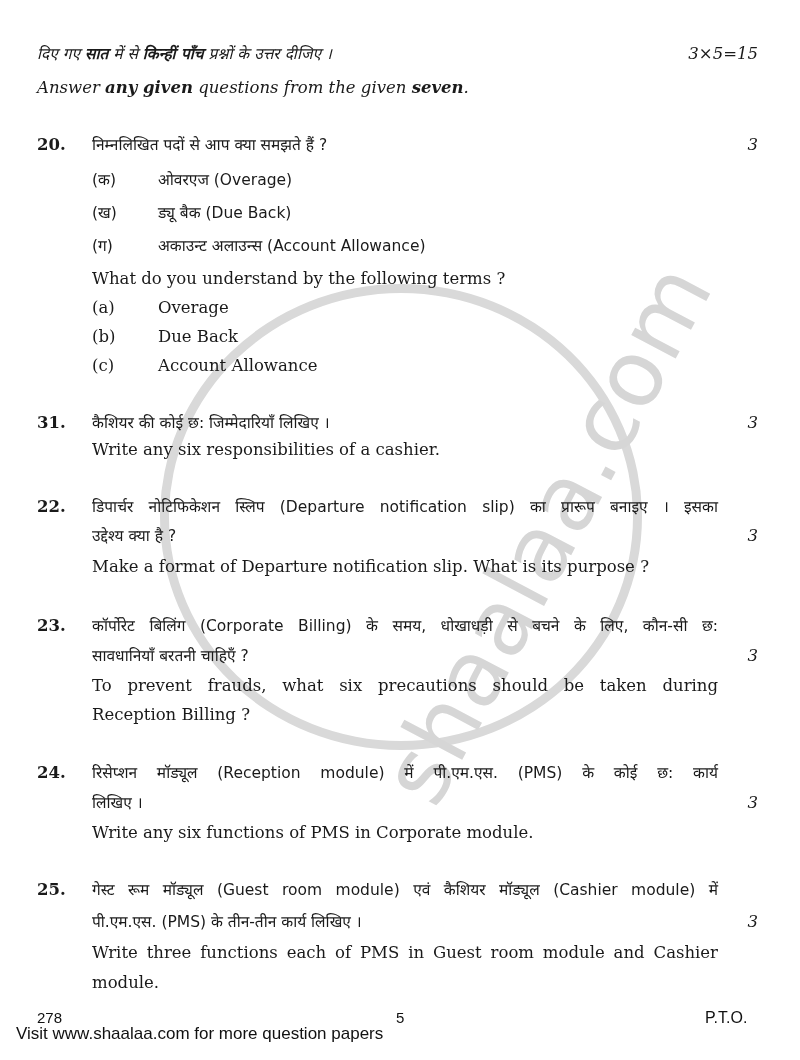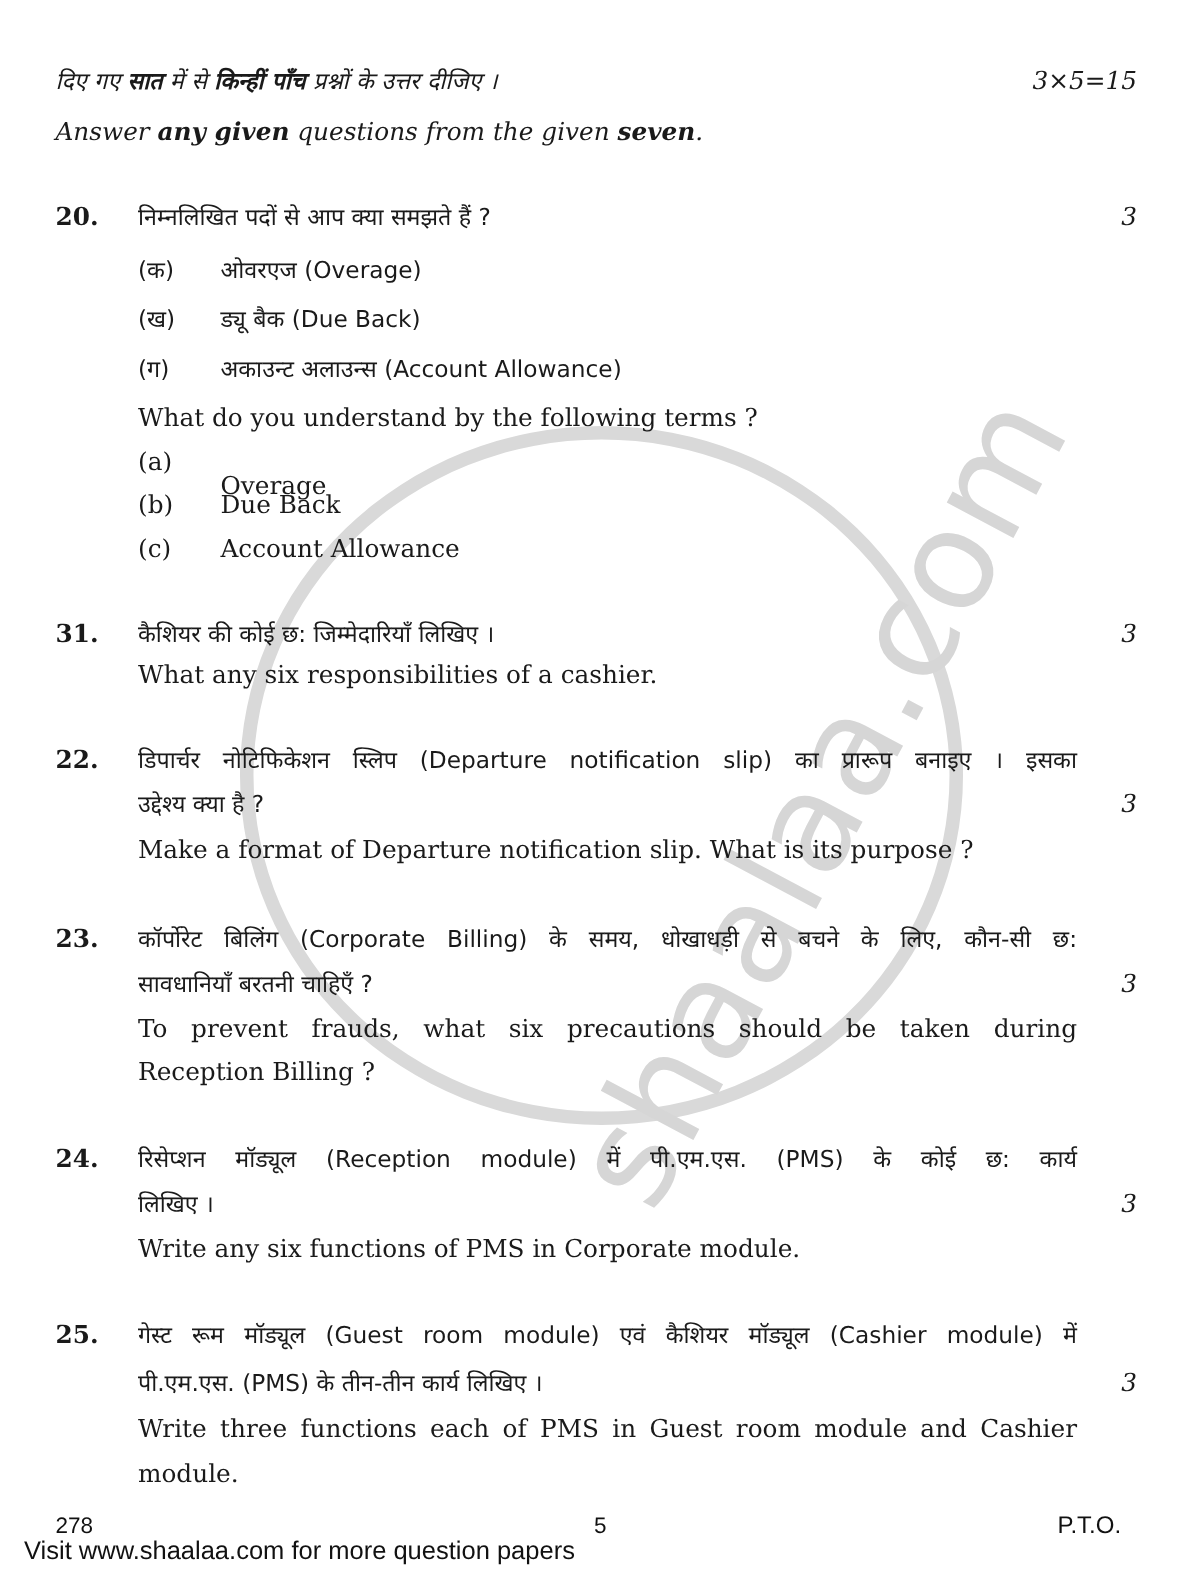--- a/index.html
+++ b/index.html
@@ -6,21 +6,21 @@
   body { width: 800px; height: 1060px; position: relative; overflow: hidden; color: #1a1a1a;
          font-family: "DejaVu Serif", "Liberation Serif", serif; }
   .abs { position: absolute; white-space: nowrap; }
   .txt { font-size: 16.5px; line-height: 20px; }
   .hi { font-family: "DejaVu Sans", "Liberation Sans", sans-serif; font-size: 15.5px; }
   .it { font-style: italic; }
   .b { font-weight: bold; }
   .qnum { position: absolute; left: 37px; font-weight: bold; font-size: 16.5px; font-family: "DejaVu Serif", serif; }
   .mark { position: absolute; right: 42px; font-style: italic; font-size: 16.5px; font-family: "DejaVu Serif", serif; }
   .lbl { position: absolute; left: 92px; }
-  .sub { position: absolute; left: 147px; }
+  .sub { position: absolute; left: 158px; }
   .body { position: absolute; left: 92px; }
   .just { width: 626px; text-align: justify; text-align-last: justify; white-space: normal; }
   .watermark-circle { position: absolute; left: 160px; top: 284px; width: 482px; height: 466px;
         border: 9px solid #d9d9d9; border-radius: 50%; box-sizing: border-box; pointer-events: none; }
   .watermark-text { position: absolute; left: 250px; top: 480px; font-family: "DejaVu Sans", sans-serif;
         font-size: 92px; color: #d6d6d6; transform: rotate(-62deg); transform-origin: center;
         letter-spacing: 1px; pointer-events: none; white-space: nowrap; }
   .footer { font-family: "Liberation Sans", "DejaVu Sans", sans-serif; font-size: 17px; color: #111; }
   .layer { position: absolute; left: 0; top: 0; width: 800px; height: 1060px; }
 </style>
@@ -47,32 +47,32 @@
 
     <div class="lbl txt hi abs" style="top:170px;">(क)</div>
     <div class="sub txt hi abs" style="top:170px;">ओवरएज (Overage)</div>
     <div class="lbl txt hi abs" style="top:203px;">(ख)</div>
     <div class="sub txt hi abs" style="top:203px;">ड्यू बैक (Due Back)</div>
     <div class="lbl txt hi abs" style="top:236px;">(ग)</div>
     <div class="sub txt hi abs" style="top:236px;">अकाउन्ट अलाउन्स (Account Allowance)</div>
 
     <div class="body txt abs" style="top:269px;">What do you understand by the following terms ?</div>
     <div class="lbl txt abs" style="top:298px;">(a)</div>
-    <div class="sub txt abs" style="top:298px;margin-top:16px;">Overage</div>
+    <div class="sub txt abs" style="top:298px;">Overage</div>
     <div class="lbl txt abs" style="top:327px;">(b)</div>
     <div class="sub txt abs" style="top:327px;">Due Back</div>
     <div class="lbl txt abs" style="top:356px;">(c)</div>
     <div class="sub txt abs" style="top:356px;">Account Allowance</div>
   </div>
 
   <div>
     <div class="qnum" style="top:413px;">31.</div>
     <div class="body txt hi abs" style="top:413px;">कैशियर की कोई छ: जिम्मेदारियाँ लिखिए ।</div>
     <div class="mark" style="top:413px;">3</div>
-    <div class="body txt abs" style="top:440px;">What any six responsibilities of a cashier.</div>
+    <div class="body txt abs" style="top:440px;">Write any six responsibilities of a cashier.</div>
   </div>
 
   <div>
     <div class="qnum" style="top:497px;">22.</div>
     <div class="body txt hi abs just" style="top:497px;">डिपार्चर नोटिफिकेशन स्लिप (Departure notification slip) का प्रारूप बनाइए । इसका</div>
     <div class="body txt hi abs" style="top:526px;">उद्देश्य क्या है ?</div>
     <div class="mark" style="top:526px;">3</div>
     <div class="body txt abs" style="top:557px;">Make a format of Departure notification slip. What is its purpose ?</div>
   </div>
 

